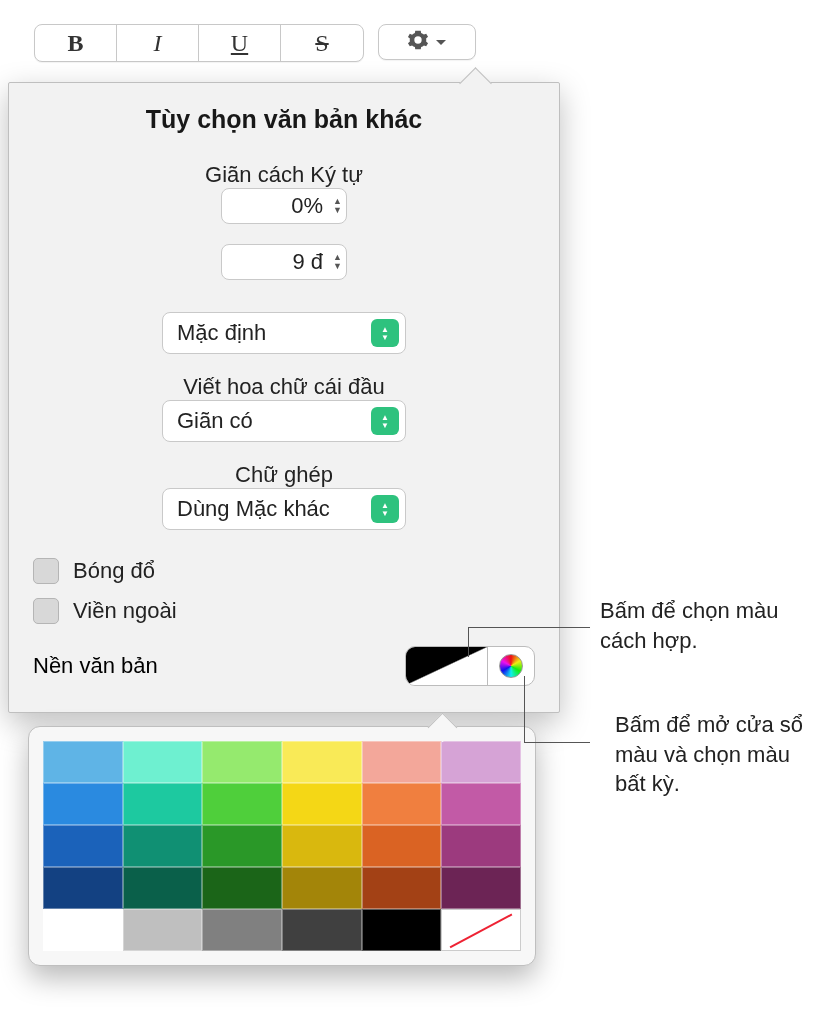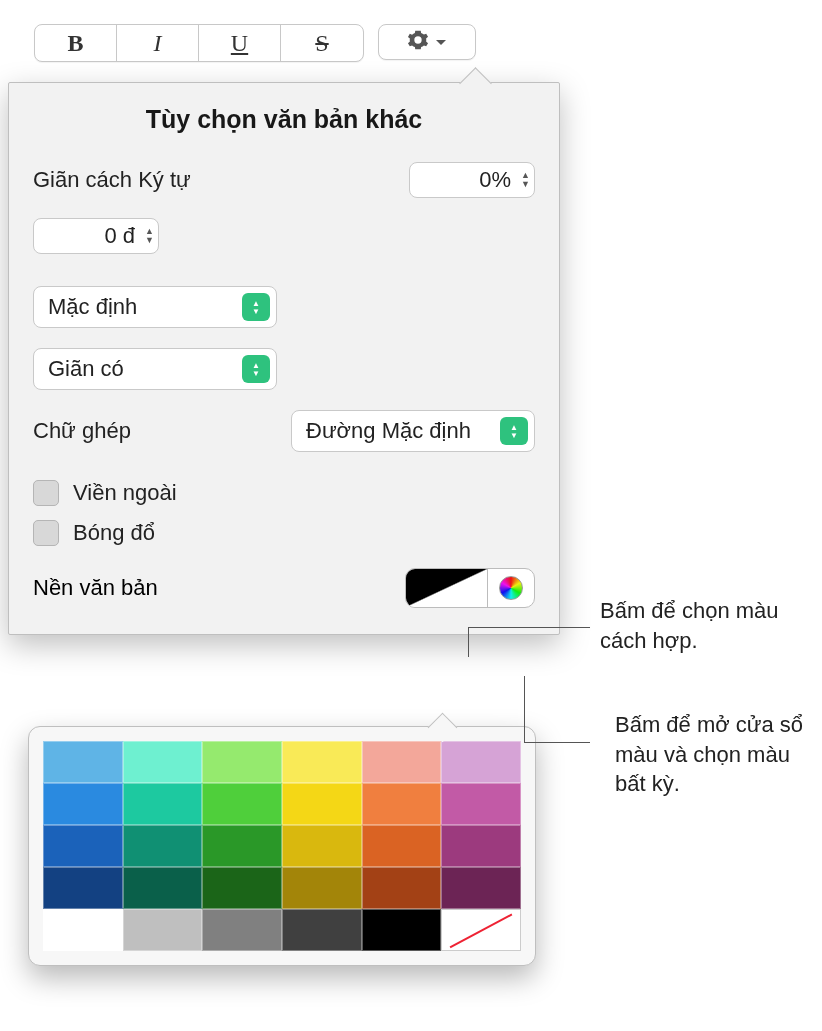--- a/index.html
+++ b/index.html
@@ -88,20 +88,21 @@
     color: #181818;
     margin-bottom: 28px;
   }
   .row {
     display: flex;
     align-items: center;
     justify-content: space-between;
     margin-bottom: 20px;
     font-size: 22px;
     color: #222;
+    flex-direction: column;
   }
   .stepper {
     display: flex;
     align-items: center;
     gap: 4px;
     background: #fff;
     border: 1px solid #c9c9c9;
     border-radius: 8px;
     padding: 4px 4px 4px 16px;
     min-width: 126px;
@@ -290,66 +291,67 @@
       <span>0%</span>
       <div class="stepper-arrows">
           <span>▲</span>
           <span>▼</span>
         </div>
     </div>
   </div>
 
   <div class="row" style="margin-bottom:32px;">
     <div class="stepper">
-      <span>0 đ</span>
+      <span>9 đ</span>
       <div class="stepper-arrows">
           <span>▲</span>
           <span>▼</span>
         </div>
     </div>
   </div>
 
   <div class="row">
     <div class="select">
       <span>Mặc định</span>
       <div class="select-caret">
           <span>▲</span>
           <span>▼</span>
         </div>
     </div>
   </div>
 
   <div class="row">
+    <span>Viết hoa chữ cái đầu</span>
     <div class="select">
       <span>Giãn có</span>
       <div class="select-caret">
           <span>▲</span>
           <span>▼</span>
         </div>
     </div>
   </div>
 
   <div class="row" style="margin-bottom:28px;text-align:right;">
     <span>Chữ ghép</span>
     <div class="select">
-      <span>Đường Mặc định</span>
+      <span>Dùng Mặc khác</span>
       <div class="select-caret">
           <span>▲</span>
           <span>▼</span>
         </div>
     </div>
   </div>
 
   <div class="checkbox-row">
     <div class="checkbox"></div>
-    <span>Viền ngoài</span>
+    <span>Bóng đổ</span>
   </div>
   <div class="checkbox-row">
     <div class="checkbox"></div>
-    <span>Bóng đổ</span>
+    <span>Viền ngoài</span>
   </div>
 
   <div class="bg-row">
     <span>Nền văn bản</span>
     <div class="color-controls">
       <div class="color-well"></div>
       <div class="color-wheel">
         <div class="wheel-icon"></div>
       </div>
     </div>

